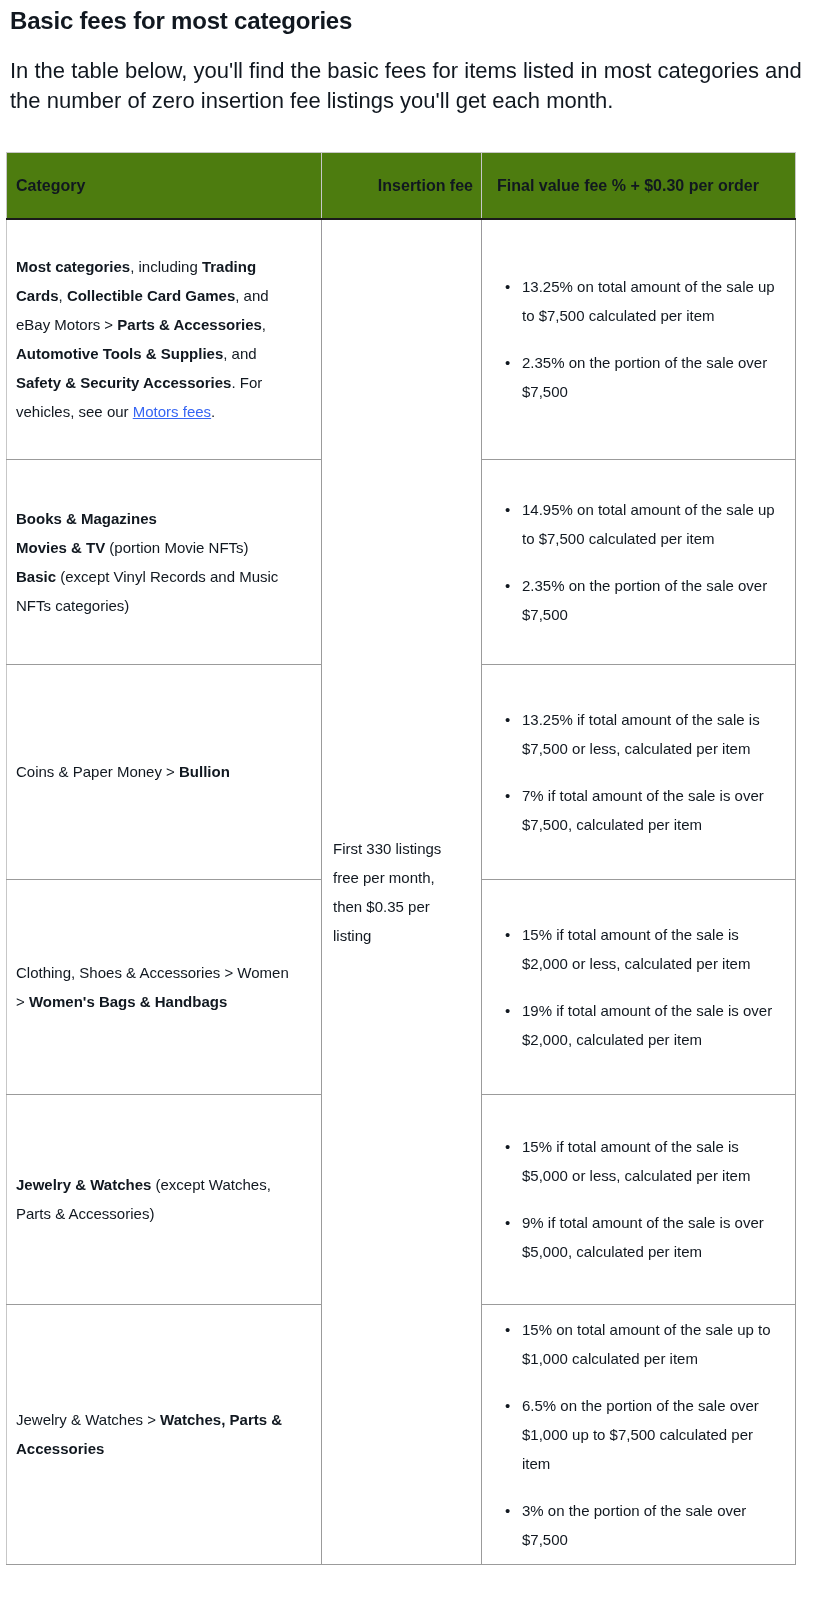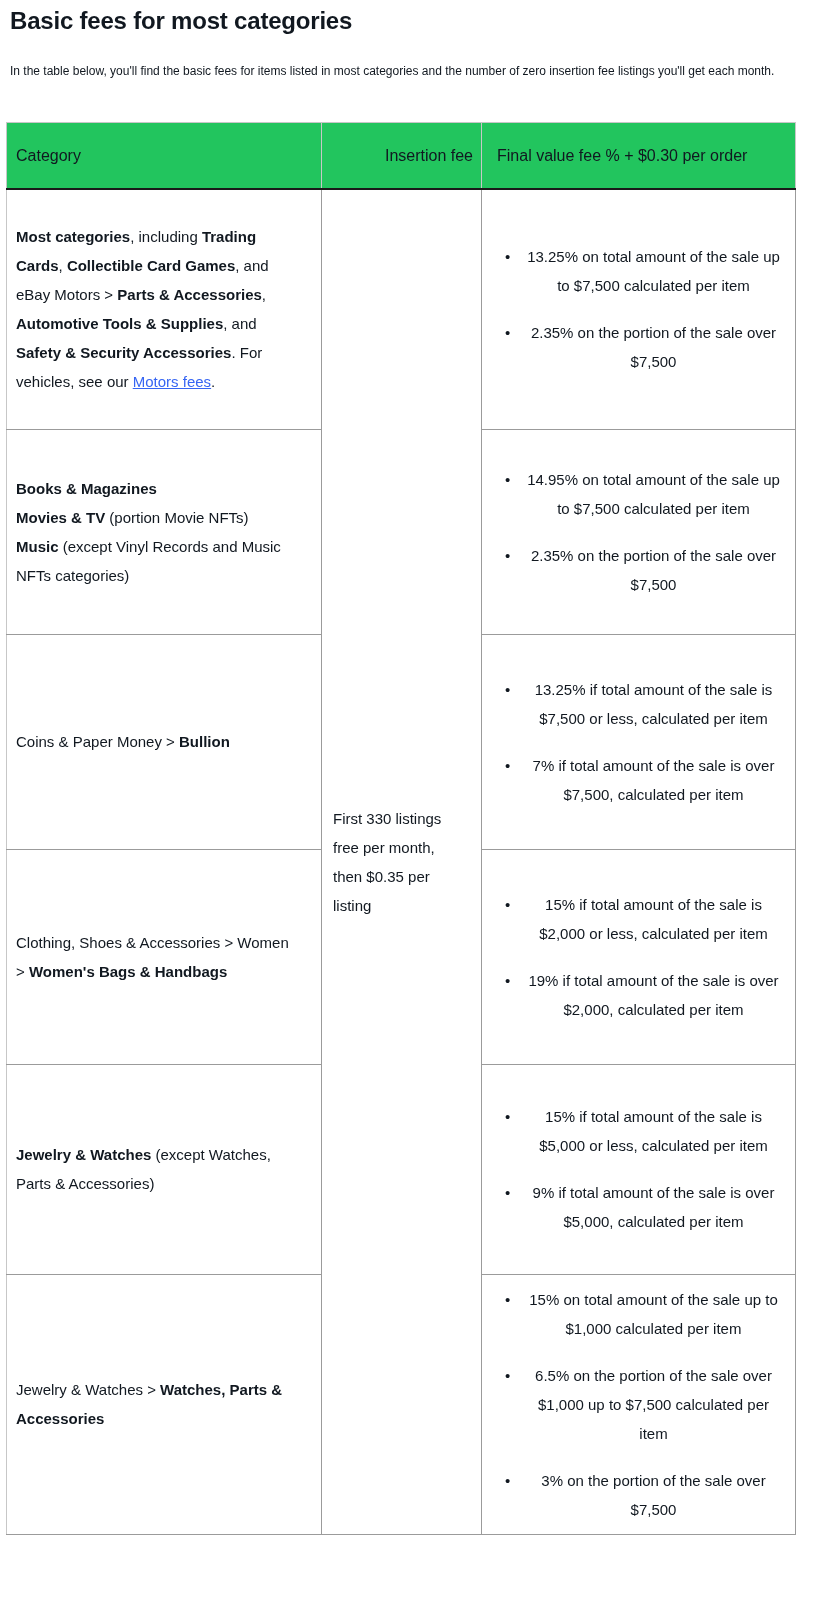--- a/index.html
+++ b/index.html
@@ -22,45 +22,45 @@
   h1.page-title {
     font-size: 24px;
     line-height: 30px;
     font-weight: bold;
     letter-spacing: -0.2px;
     margin: 0;
     padding: 6px 0 0 7px;
     color: #111820;
   }
   p.intro {
-    font-size: 12px;
+    font-size: 22px;
     line-height: 30px;
     margin: 0;
     padding: 20px 12px 0 7px;
     color: #111820;
   }
   table.fees {
     width: 789px;
     margin: 36px 0 0 3px;
     border-collapse: collapse;
     table-layout: fixed;
     border-top: 1px solid #c7c7c7;
     border-left: 1px solid #c7c7c7;
     border-right: 1px solid #c7c7c7;
   }
   col.c-category { width: 315px; }
   col.c-insertion { width: 160px; }
   col.c-fvf { width: 314px; }
 
   table.fees thead th {
-    background: #22c55e;
+    background: #4d7c0f;
     border-bottom: 2px solid #1a1a1a;
     border-right: 1px solid #c7c7c7;
     font-size: 16px;
-    font-weight: normal;
+    font-weight: bold;
     line-height: 20px;
     text-align: left;
     vertical-align: middle;
     padding: 18px 14px 17px 9px;
     height: 30px;
     color: #111820;
   }
   table.fees thead th.th-insertion {
     text-align: right;
     padding-left: 8px;
@@ -94,21 +94,20 @@
   td.fvf-cell ul {
     margin: 0;
     padding: 0 0 0 22px;
     list-style: none;
   }
   td.fvf-cell ul li {
     position: relative;
     margin: 0 0 18px 0;
     line-height: 29px;
     padding-left: 3px;
-    text-align: center;
   }
   td.fvf-cell ul li:last-child { margin-bottom: 0; }
   td.fvf-cell ul li:before {
     content: "\2022";
     position: absolute;
     left: -14px;
     top: 0;
     font-size: 15px;
     line-height: 29px;
     color: #111820;
@@ -146,21 +145,21 @@
           <td class="cat-cell"><span class="b">Most categories</span><span>, including </span><span class="b">Trading Cards</span><span>, </span><span class="b">Collectible Card Games</span><span>, and eBay Motors &gt; </span><span class="b">Parts &amp; Accessories</span><span>, </span><span class="b">Automotive Tools &amp; Supplies</span><span>, and </span><span class="b">Safety &amp; Security Accessories</span><span>. For vehicles, see our </span><a class="inline-link" href="#">Motors fees</a><span>.</span></td>
           <td class="insertion-cell" rowspan="6"><span>First 330 listings free per month, then $0.35 per listing</span></td>
           <td class="fvf-cell">
             <ul>
               <li>13.25% on total amount of the sale up to $7,500 calculated per item</li>
               <li>2.35% on the portion of the sale over $7,500</li>
             </ul>
           </td>
         </tr>
         <tr style="height: 205px;">
-          <td class="cat-cell"><span class="b">Books &amp; Magazines</span><br><span class="b">Movies &amp; TV</span><span> (portion Movie NFTs)</span><br><span class="b">Music</span><span> (except Vinyl Records and Music NFTs categories)</span></td>
+          <td class="cat-cell"><span class="b">Books &amp; Magazines</span><br><span class="b">Movies &amp; TV</span><span> (portion Movie NFTs)</span><br><span class="b">Basic</span><span> (except Vinyl Records and Music NFTs categories)</span></td>
           <td class="fvf-cell">
             <ul>
               <li>14.95% on total amount of the sale up to $7,500 calculated per item</li>
               <li>2.35% on the portion of the sale over $7,500</li>
             </ul>
           </td>
         </tr>
         <tr style="height: 215px;">
           <td class="cat-cell"><span>Coins &amp; Paper Money &gt; </span><span class="b">Bullion</span></td>
           <td class="fvf-cell">

